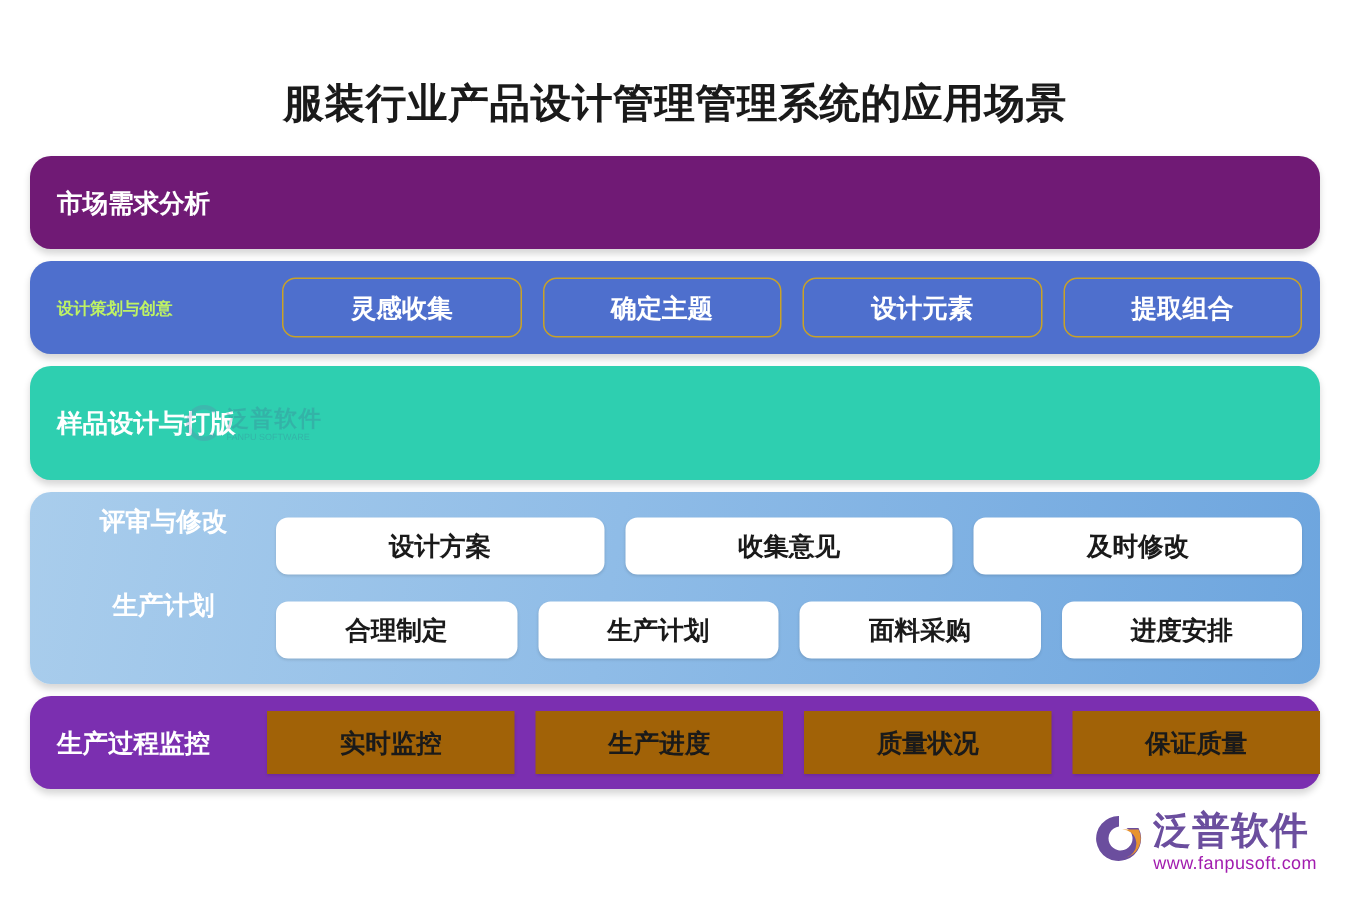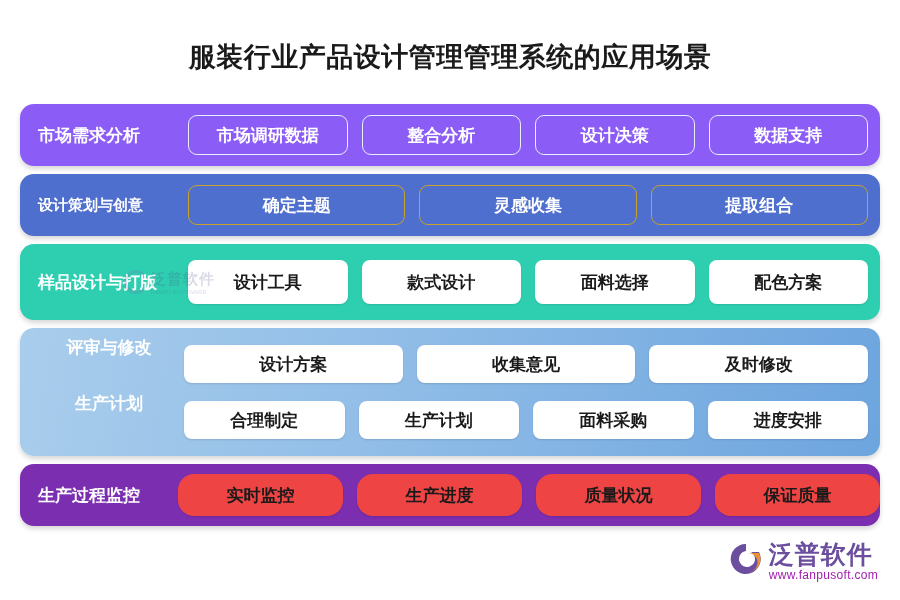--- a/index.html
+++ b/index.html
@@ -17,21 +17,21 @@
 
   .page {
     position: relative;
     width: 900px;
     height: 600px;
     box-sizing: border-box;
   }
 
   .title {
     position: absolute;
-    top: 40px;
+    top: 52px;
     left: 0;
     width: 900px;
     text-align: center;
     font-size: 27px;
     font-weight: bold;
     color: #1a1a1a;
     letter-spacing: 0.5px;
     line-height: 34px;
   }
 
@@ -48,21 +48,21 @@
     border-radius: 14px;
     margin-bottom: 8px;
     box-shadow: 0 3px 5px rgba(0,0,0,0.16);
     display: flex;
     align-items: center;
   }
 
   
   .band-blue1 {
     height: 62px;
-    background: #8b5cf6;
+    background: #701a75;
     padding: 0 12px 0 14px;
   }
   .band-blue1 .band-label {
     color: #ffffff;
     font-size: 17px;
     font-weight: bold;
     width: 150px;
     flex: 0 0 150px;
     text-align: left;
     padding-left: 4px;
@@ -75,22 +75,22 @@
     height: 40px;
   }
 
   
   .band-blue2 {
     height: 62px;
     background: #4e6fcd;
     padding: 0 12px 0 14px;
   }
   .band-blue2 .band-label {
-    color: #ffffff;
-    font-size: 15px;
+    color: #bef264;
+    font-size: 11px;
     font-weight: bold;
     width: 150px;
     flex: 0 0 150px;
     text-align: left;
     padding-left: 4px;
   }
   .band-blue2 .pill {
     border: 1.5px solid #c9a227;
     background: transparent;
     color: #ffffff;
@@ -162,24 +162,24 @@
   .band-purple .band-label {
     color: #ffffff;
     font-size: 17px;
     font-weight: bold;
     width: 140px;
     flex: 0 0 140px;
     text-align: left;
     padding-left: 4px;
   }
   .band-purple .pill {
-    background: #ef4444;
+    background: #a16207;
     color: #1a1a1a;
     border: none;
-    border-radius: 16px;
+    border-radius: 0;
     height: 42px;
     box-shadow: 0 1px 2px rgba(0,0,0,0.12);
   }
 
   .pill-row {
     display: flex;
     align-items: center;
     flex: 1 1 auto;
     height: 100%;
   }
@@ -267,45 +267,34 @@
 <body>
 
 <div class="page">
 
   <div class="title">服装行业产品设计管理管理系统的应用场景</div>
 
   <div class="bands">
 
     <div class="band band-blue1">
       <div class="band-label">市场需求分析</div>
-      <div class="pill-row">
-        <div class="pill">市场调研数据</div>
-        <div class="pill">整合分析</div>
-        <div class="pill">设计决策</div>
-        <div class="pill">数据支持</div>
-      </div>
     </div>
 
     <div class="band band-blue2">
       <div class="band-label">设计策划与创意</div>
       <div class="pill-row">
+        <div class="pill">灵感收集</div>
         <div class="pill">确定主题</div>
-        <div class="pill">灵感收集</div>
+        <div class="pill">设计元素</div>
         <div class="pill">提取组合</div>
       </div>
     </div>
 
     <div class="band band-teal">
       <div class="band-label">样品设计与打版</div>
-      <div class="pill-row">
-        <div class="pill">设计工具</div>
-        <div class="pill">款式设计</div>
-        <div class="pill">面料选择</div>
-        <div class="pill">配色方案</div>
-      </div>
       <div class="watermark">
         <div class="wm-swoosh"></div>
         <div>
           <div class="wm-text">泛普软件</div>
           <div class="wm-sub">FANPU SOFTWARE</div>
         </div>
       </div>
     </div>
 
     <div class="band band-lightblue">

